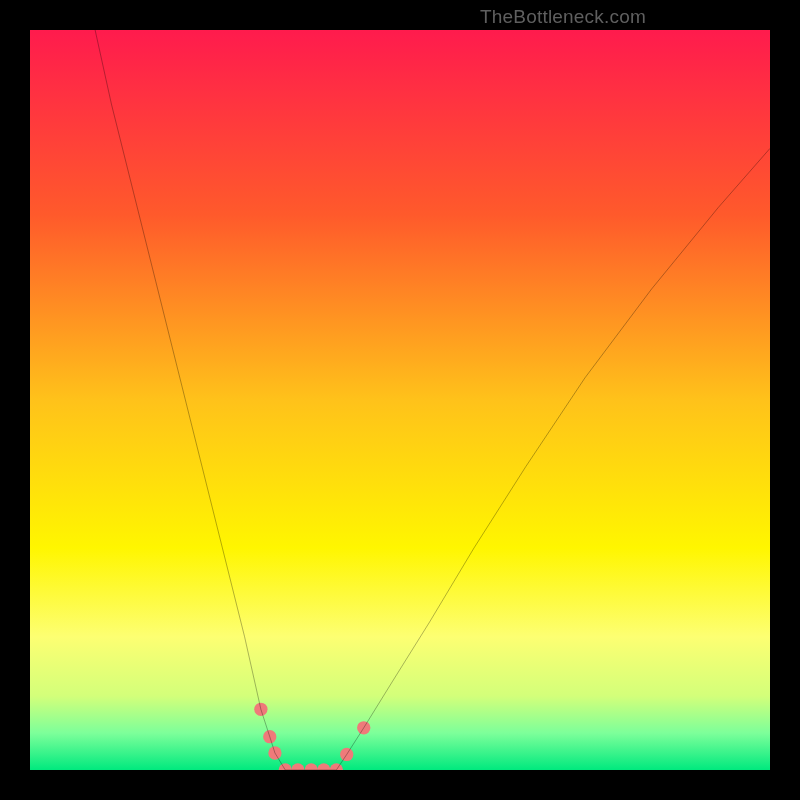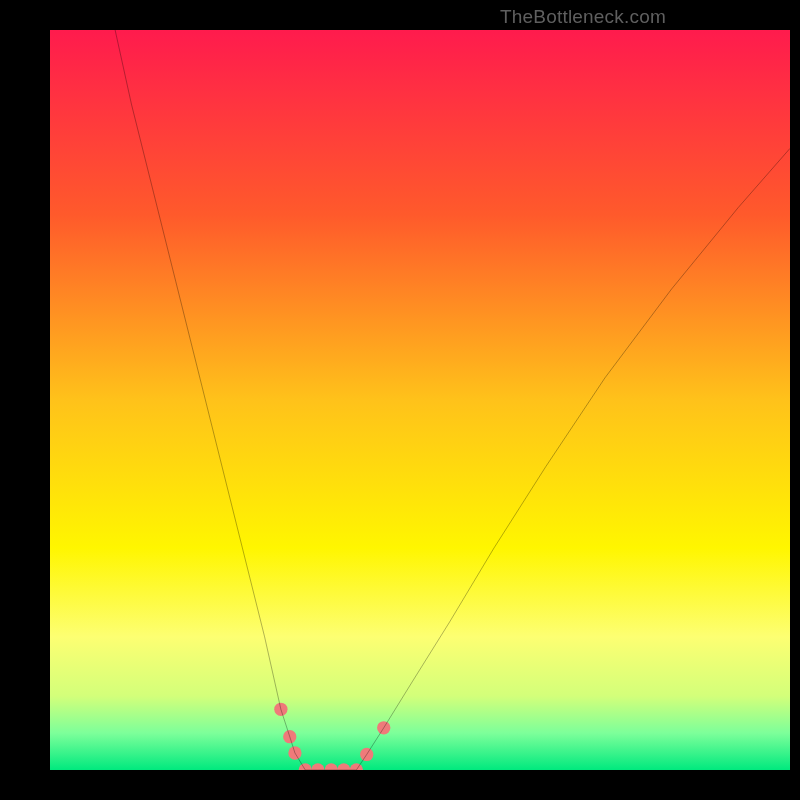--- a/index.html
+++ b/index.html
@@ -11,21 +11,20 @@
     overflow: hidden;
     font-family: Arial, Helvetica, sans-serif;
   }
   .frame {
     position: absolute;
     left: 0;
     top: 0;
     width: 680px;
     height: 800px;
     background: #000;
-    margin-left: 20px;
   }
   .plot {
     position: absolute;
     left: 30px;
     top: 30px;
     width: 740px;
     height: 740px;
     overflow: hidden;
   }
   .gradient {

